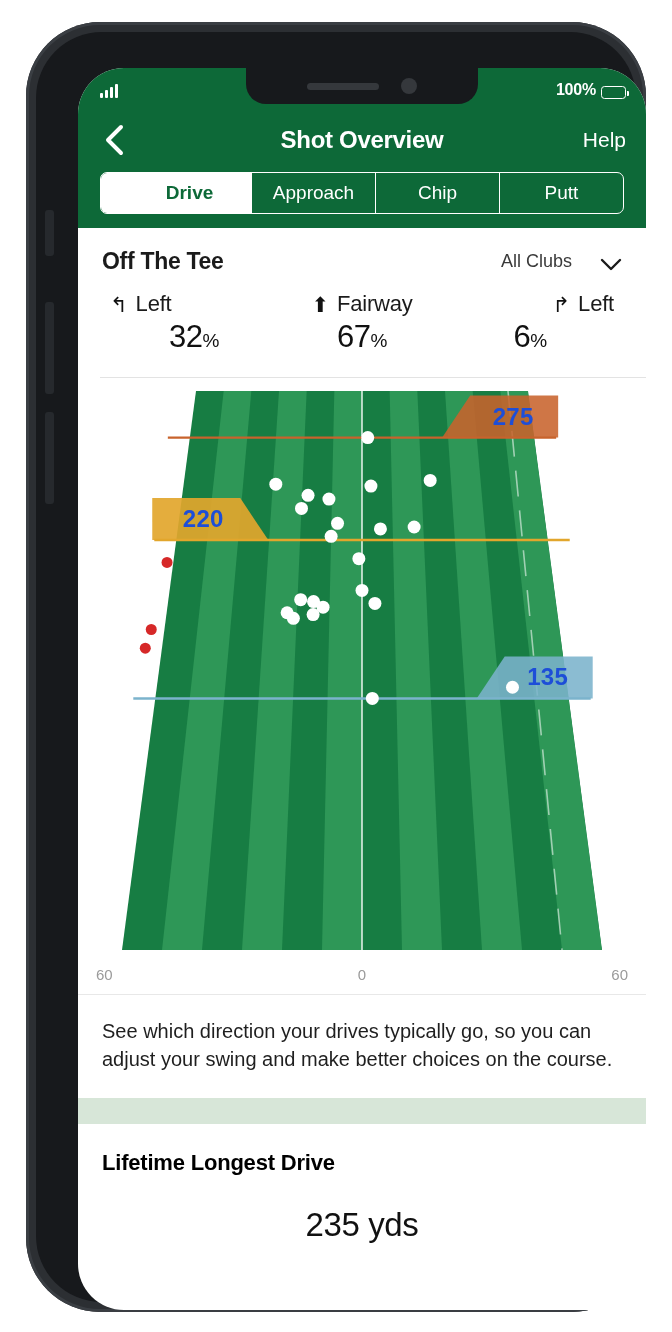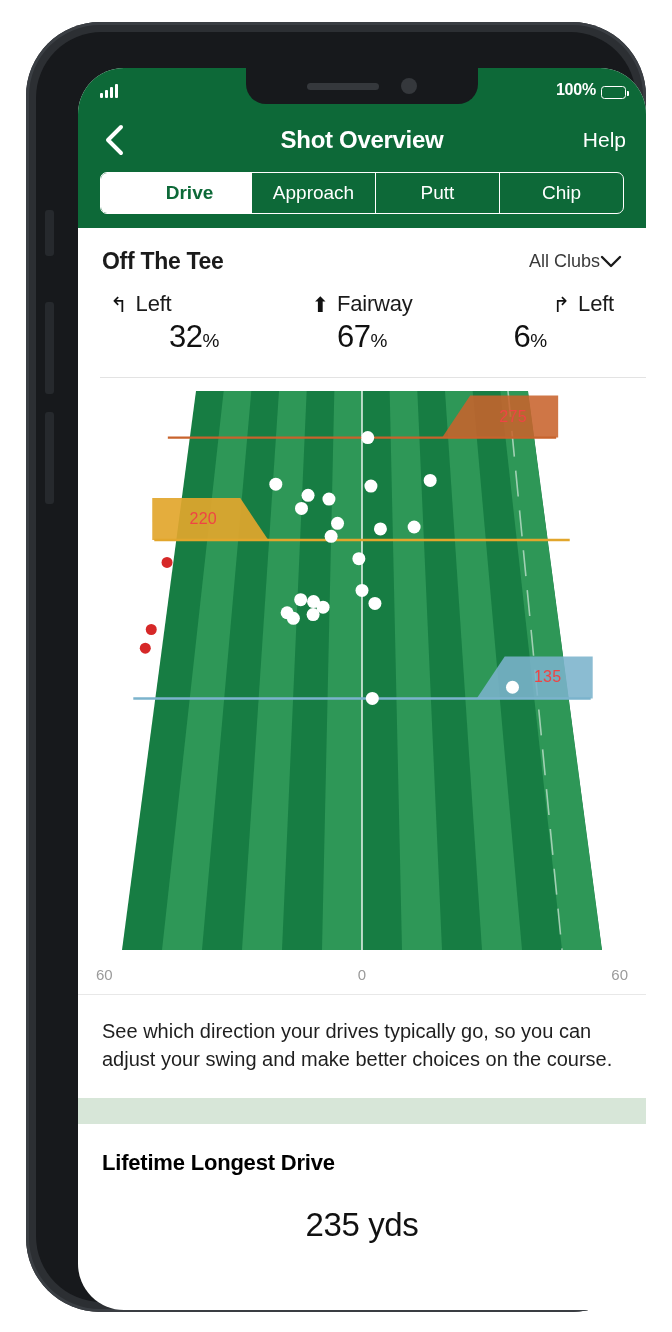--- a/index.html
+++ b/index.html
@@ -121,21 +121,21 @@
   }
   .tab:first-child { border-left: none; padding-left: 27px; }
   .tab.active { background:#ffffff; color:#0d6938; font-weight:600; }
 
   
   #off-tee-header {
     display:flex; align-items:center; justify-content:space-between;
     padding: 20px 24px 0 24px;
   }
   #off-tee-title { font-size: 23px; font-weight: 700; color:#1b1b1b; letter-spacing:-0.3px; }
-  #club-filter { display:flex; align-items:center; gap:0; cursor:pointer; }
+  #club-filter { display:flex; align-items:flex-end; gap:28px; cursor:pointer; }
   #club-filter-label { font-size:18px; color:#3a3a3a; }
   #chevron-down-icon { display:block; }
 
   #stats-row {
     display:flex; padding: 16px 24px 22px 24px;
   }
   .stat { flex:1; display:flex; flex-direction:column; align-items:center; }
   .stat-top { display:flex; align-items:center; gap:8px; }
   .stat-icon { font-size: 21px; line-height:1; color:#111; }
   .stat-label { font-size:22px; color:#1b1b1b; font-weight:400; letter-spacing:-0.2px;}
@@ -145,21 +145,21 @@
   #stat-right { align-items:flex-end; padding-right: 8px; }
   #stat-left .stat-value, #stat-right .stat-value { align-self:center; }
 
   #divider-1 { height:1px; background:#e3e3e3; margin:0 0 0 22px; }
 
   
   #chart-area { position: relative; width: 568px; height: 616px; background:#fff; }
   #fairway-svg { position:absolute; left:0; top:0; }
 
   .marker-label {
-    position:absolute; color:#ef4444; font-weight:400; font-size:16px;
+    position:absolute; color:#1d4ed8; font-weight:700; font-size:24px;
     display:flex; align-items:center; justify-content:center;
     letter-spacing: 0.3px;
   }
 
   #axis-labels {
     position:absolute; left:0; right:0; bottom: 10px; height:18px;
   }
   .axis-tick {
     position:absolute; font-size:15px; color:#9a9a9a;text-align:right;
   }
@@ -222,22 +222,22 @@
         </svg>
       </div>
       <div id="nav-title">Shot Overview</div>
       <div id="help-button">Help</div>
     </div>
 
     <div id="tabs-wrap">
       <div id="tabs">
         <div class="tab active">Drive</div>
         <div class="tab">Approach</div>
+        <div class="tab">Chip</div>
         <div class="tab">Putt</div>
-        <div class="tab">Chip</div>
       </div>
     </div>
 
     <div id="off-tee-header">
       <div id="off-tee-title">Off The Tee</div>
       <div id="club-filter">
         <span id="club-filter-label">All Clubs</span>
         <svg id="chevron-down-icon" width="22" height="14" viewBox="0 0 22 14">
           <path d="M2 2 L11 11 L20 2" fill="none" stroke="#1b1b1b" stroke-width="2.4" stroke-linecap="round" stroke-linejoin="round"></path>
         </svg>

